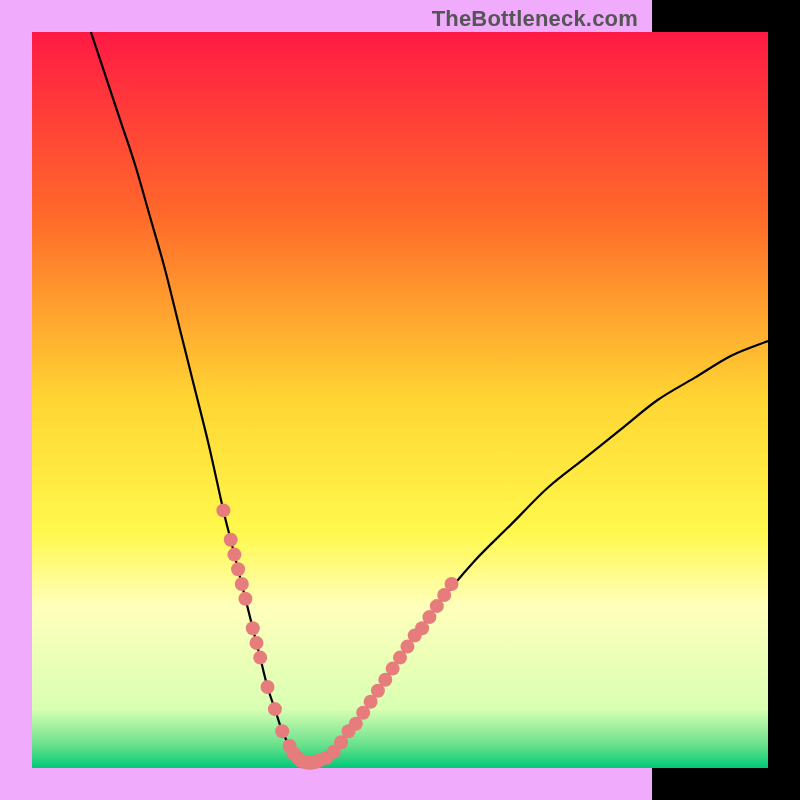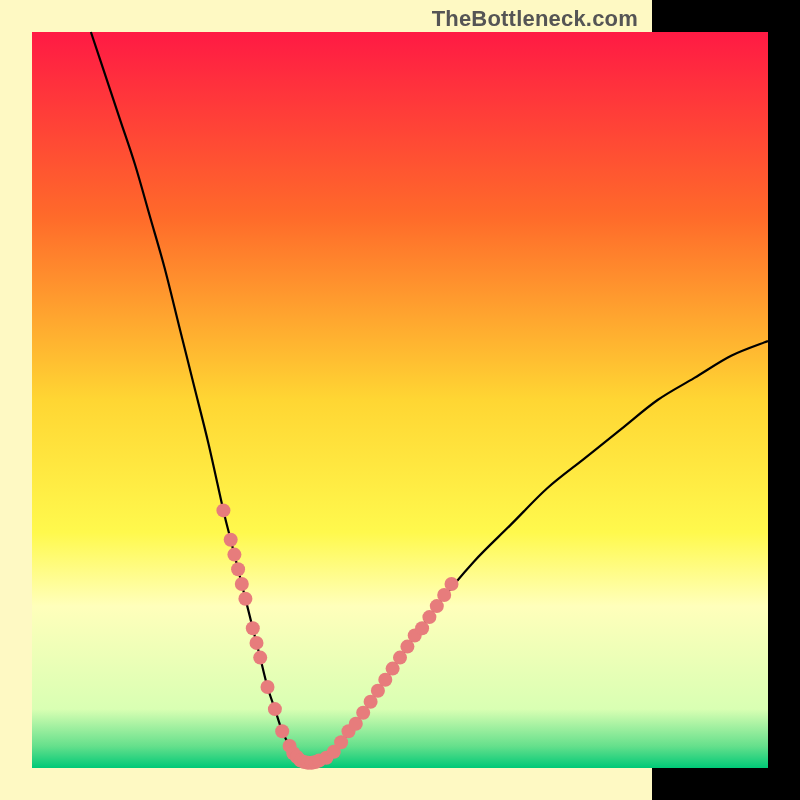--- a/index.html
+++ b/index.html
@@ -10,21 +10,21 @@
     background: #000;
     font-family: Arial, Helvetica, sans-serif;
     overflow: hidden;
   }
   .frame {
     position: absolute;
     left: 0;
     top: 0;
     width: 652px;
     height: 800px;
-    background: #fef9c3;
+    background: #f0abfc;
     text-decoration: underline;
   }
   .plot {
     position: absolute;
     left: 32px;
     top: 32px;
     width: 736px;
     height: 736px;
     
   }

